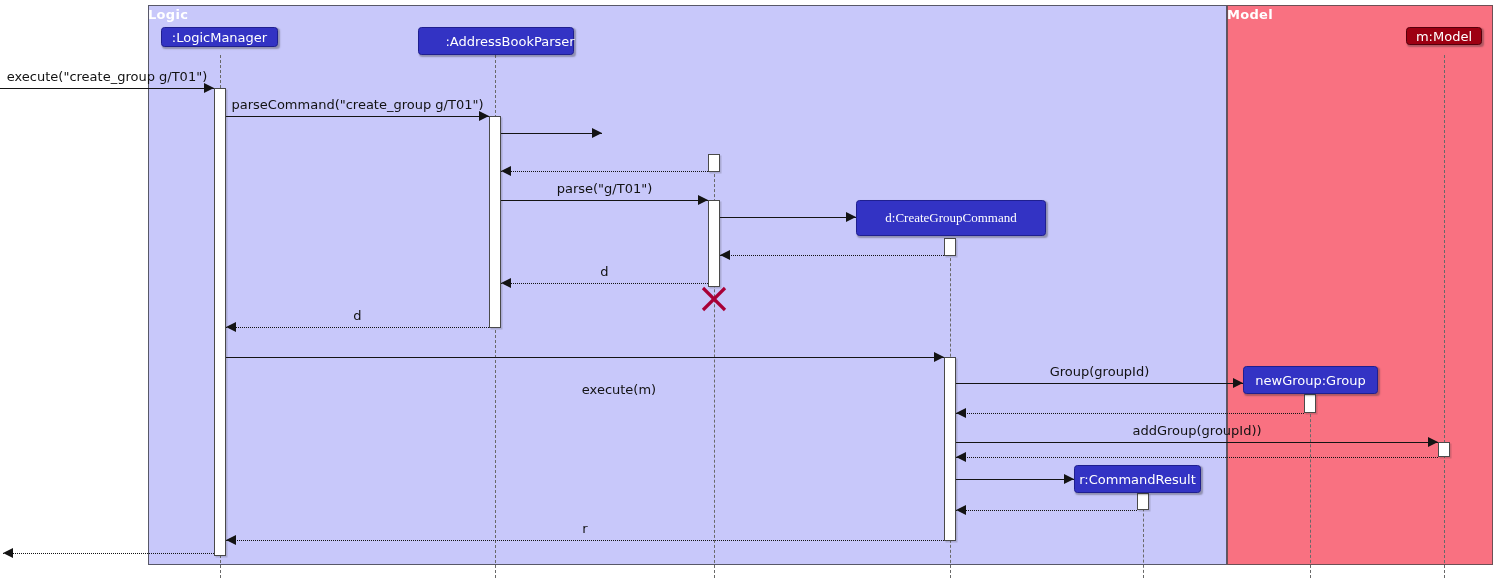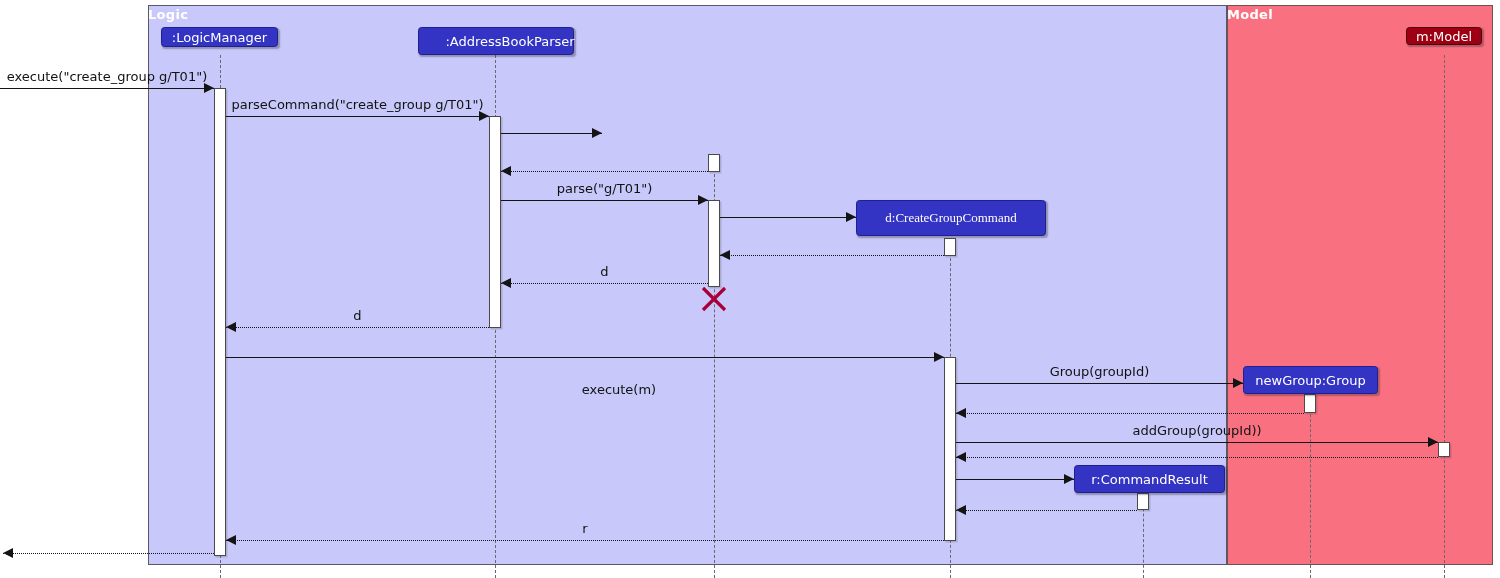--- a/index.html
+++ b/index.html
@@ -99,19 +99,19 @@
     <div class="activation" style="left: 708px; top: 200px; height: 87px; background: rgb(255, 255, 255); border-color: rgb(74, 74, 74);"></div>
     <div class="activation" style="left: 944px; top: 238px; height: 18px; background: rgb(255, 255, 255); border-color: rgb(74, 74, 74);"></div>
     <div class="activation" style="left: 944px; top: 357px; height: 184px; background: rgb(255, 255, 255); border-color: rgb(74, 74, 74);"></div>
     <div class="activation" style="left: 1304px; top: 394px; height: 19px; background: rgb(255, 255, 255); border-color: rgb(74, 74, 74);"></div>
     <div class="activation" style="left: 1438px; top: 442px; height: 15px; background: rgb(255, 255, 255); border-color: rgb(74, 74, 74);"></div>
     <div class="activation" style="left: 1137px; top: 493px; height: 17px; background: rgb(255, 255, 255); border-color: rgb(74, 74, 74);"></div>
     <div class="participant" style="left: 161px; top: 27px; width: 117px; height: 20px; background: rgb(51, 51, 196); border-color: rgb(31, 31, 143);">:LogicManager</div>
     <div class="participant" style="left: 418px; top: 27px; width: 156px; height: 28px; background: rgb(51, 51, 196); border-color: rgb(31, 31, 143); padding-left: 28px;">:AddressBookParser</div>
     <div class="participant" style="left: 856px; top: 200px; width: 190px; height: 36px; background: rgb(51, 51, 196); border-color: rgb(31, 31, 143); font-family: Liberation Serif, serif;">d:CreateGroupCommand</div>
     <div class="participant" style="left: 1243px; top: 366px; width: 135px; height: 28px; background: rgb(51, 51, 196); border-color: rgb(31, 31, 143);">newGroup:Group</div>
-    <div class="participant" style="left: 1074px; top: 465px; width: 151px; height: 28px; background: rgb(51, 51, 196); border-color: rgb(31, 31, 143);">r:CommandResult</div>
+    <div class="participant" style="left: 1074px; top: 465px; width: 127px; height: 28px; background: rgb(51, 51, 196); border-color: rgb(31, 31, 143);">r:CommandResult</div>
     <div class="participant" style="left: 1406px; top: 27px; width: 76px; height: 18px; background: rgb(157, 0, 18); border-color: rgb(85, 0, 12);">m:Model</div>
     <div class="destroy-x" style="left: 701px; top: 286px; width: 26px; height: 26px;"><svg width="26" height="26" viewBox="0 0 26 26">
         <line x1="2" y1="2" x2="24" y2="24" stroke="#A80036" stroke-width="3.2"></line>
         <line x1="24" y1="2" x2="2" y2="24" stroke="#A80036" stroke-width="3.2"></line>
       </svg></div>
   </div>
 
 </body></html>

